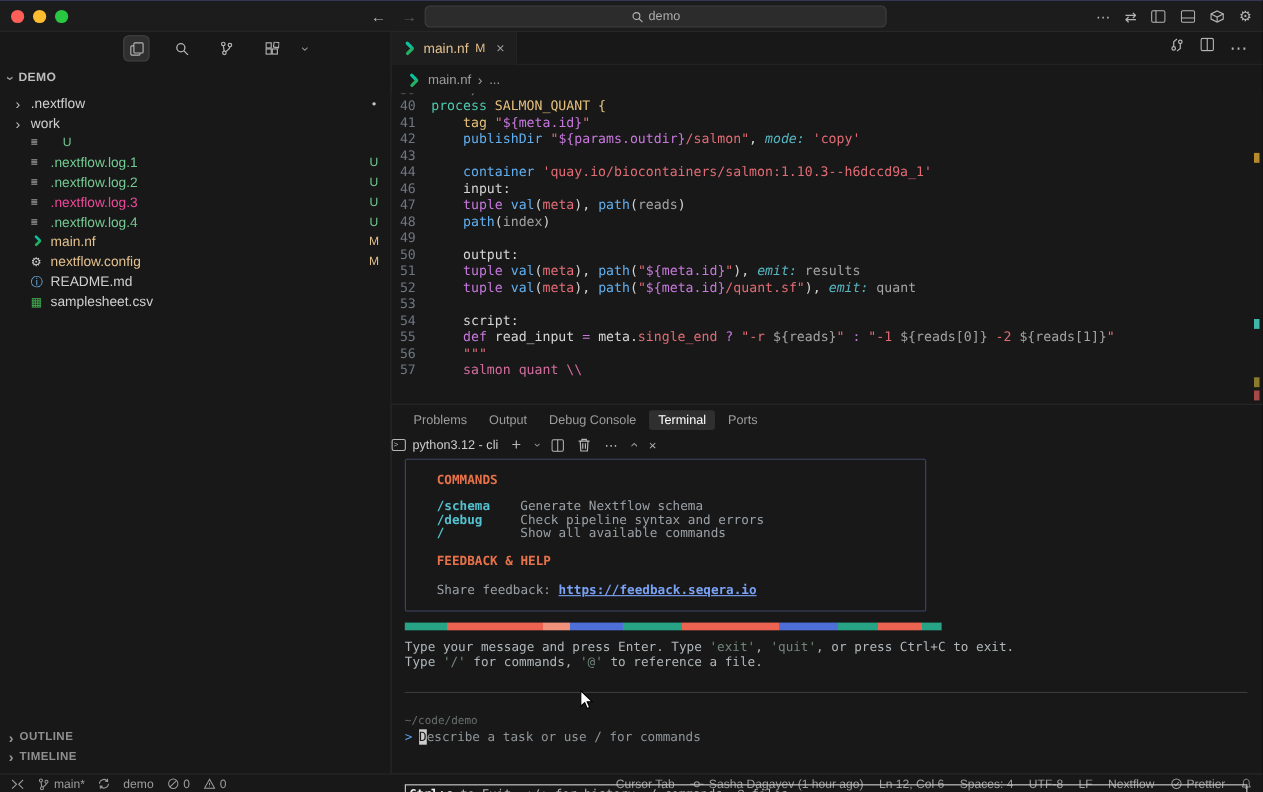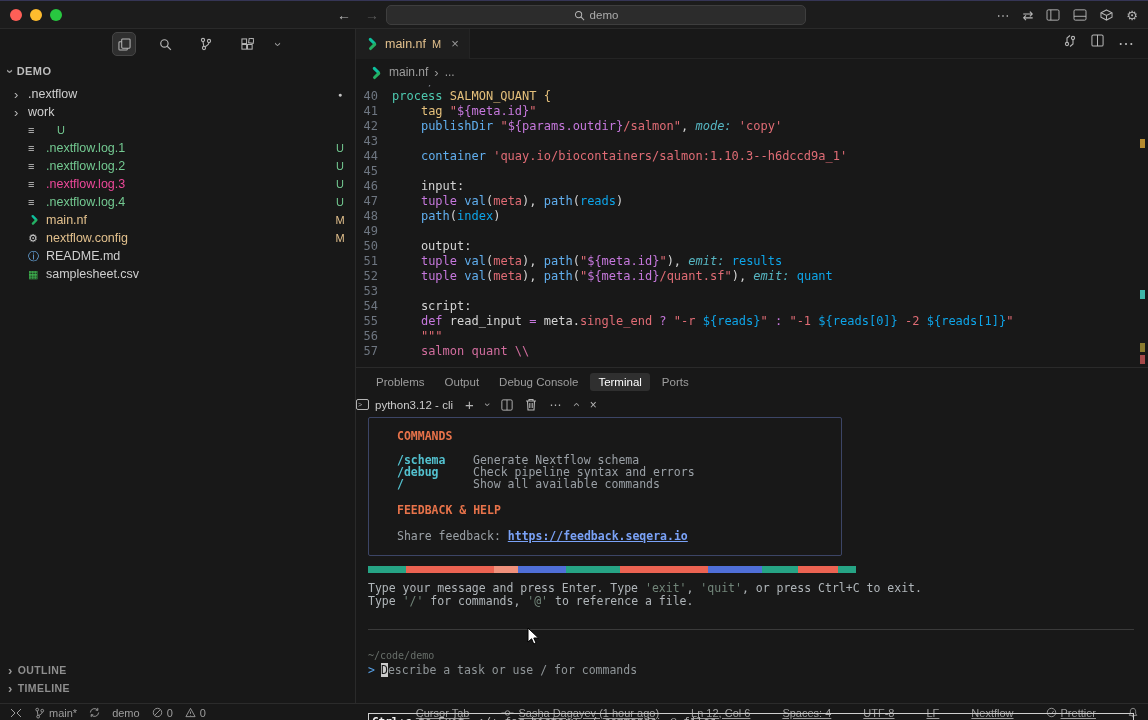--- a/index.html
+++ b/index.html
@@ -58,21 +58,21 @@
   .tab-actions{ margin-left:auto; display:flex; gap:14px; padding-right:14px; color:#b5b5b5;}
   .breadcrumb{ height:26px; display:flex; align-items:center; gap:6px;
     padding-left:14px; font-size:12px; color:#9d9d9d;}
   .code{ height:282px; overflow:hidden; font-family:"DejaVu Sans Mono", monospace;
     font-size:12px; line-height:15px; position:relative; background:#181818;}
   .code-inner{ margin-top:-11px;}
   .cl{ display:flex; white-space:pre;}
   .cl-num{ width:36px; text-align:right; padding-right:14px; color:#6e7681; flex:none;}
   .tk-kw{color:#c678dd;} .tk-proc{color:#4ec9b0;} .tk-yellow{color:#e5c07b;}
   .tk-fn{color:#61afef;} .tk-str{color:#e06c75;} .tk-interp{color:#c678dd;}
-  .tk-blue{color:#0ea5e9;} .tk-ital{color:#56b6c2; font-style:italic;}
+  .tk-blue{color:#a3a3a3;} .tk-ital{color:#56b6c2; font-style:italic;}
   .tk-plain{color:#d4d4d4;} .tk-cmt{color:#7f848e;} .tk-shell{color:#d16d9e;}
   .tk-red{color:#e06c75;}
   .ruler{ position:absolute; right:3px; top:56px; width:5px; height:282px;}
   .rmark{ position:absolute; width:5px; height:9px; }
   
   .panel{ height:336px; border-top:1px solid #2a2a2a; position:relative;}
   .panel-tabs{ height:28px; display:flex; align-items:center; gap:4px; padding-left:12px;}
   .ptab{ font-size:11.5px; color:#9d9d9d; padding:3px 8px; border-radius:3px; text-transform:uppercase0;}
   .ptab.active{ color:#ffffff; background:#2f2f2f;}
   .panel-actions{ margin-left:auto; display:flex; align-items:center; gap:12px;
@@ -106,21 +106,21 @@
   .p-rest{ color:#8f9598;}
   .keybox{ width:766px; height:17px; border:1px solid #d0d0d0; margin-top:36px;
     font-size:11px; line-height:15px; padding-left:3px; white-space:pre;}
   .tk-kb{ color:#f0f0f0; font-weight:bold;} .tk-krest{ color:#b8b8b8;}
   .footerhint{ width:766px; text-align:center; color:#5c5c5c; font-size:10.5px; margin-top:3px;}
   
   .statusbar{ height:18px; background:#181818; border-top:1px solid #2b2b2b;
     display:flex; align-items:center; font-size:11px; color:#9d9d9d;
     padding:0 10px;}
   .sb-left{ display:flex; align-items:center; gap:12px;}
-  .sb-right{ margin-left:auto; display:flex; align-items:flex-start; gap:32px;text-decoration:underline;}
+  .sb-right{ margin-left:auto; display:flex; align-items:flex-start; gap:14px;}
   .st-item{ display:flex; align-items:center; gap:4px; cursor:pointer;}
   .st-item svg{ stroke:#9d9d9d; fill:none; stroke-width:1;}
   
   .nf{ position:relative; width:13px; height:13px; display:inline-block;}
   .nf:before,.nf:after{ content:""; position:absolute; width:9px; height:2.6px; border-radius:2px;}
   .nf:before{ background:#0dc09d; transform:rotate(45deg); left:2px; top:3px;}
   .nf:after{ background:#24b064; transform:rotate(-45deg); left:2px; top:8px;}
   .cursor-svg{ position:absolute; left:525px; top:626px; z-index:50;}
 </style>
 </head>
@@ -307,21 +307,20 @@
         <span>...</span>
       </div>
       <div class="code">
         <div class="code-inner" id="code">
             <div class="cl"><span class="cl-num">39</span><span style="white-space: pre;"><span class="tk-cmt">    */</span></span></div>
             <div class="cl"><span class="cl-num">40</span><span style="white-space: pre;"><span class="tk-proc">process </span><span class="tk-yellow">SALMON_QUANT </span><span class="tk-yellow">{</span></span></div>
             <div class="cl"><span class="cl-num">41</span><span style="white-space: pre;"><span class="tk-plain">    </span><span class="tk-yellow">tag </span><span class="tk-str">"</span><span class="tk-interp">${meta.id}</span><span class="tk-str">"</span></span></div>
             <div class="cl"><span class="cl-num">42</span><span style="white-space: pre;"><span class="tk-plain">    </span><span class="tk-fn">publishDir </span><span class="tk-str">"</span><span class="tk-interp">${params.outdir}</span><span class="tk-str">/salmon"</span><span class="tk-plain">, </span><span class="tk-ital">mode:</span><span class="tk-plain"> </span><span class="tk-str">'copy'</span></span></div>
             <div class="cl"><span class="cl-num">43</span><span style="white-space: pre;"></span></div>
             <div class="cl"><span class="cl-num">44</span><span style="white-space: pre;"><span class="tk-plain">    </span><span class="tk-fn">container </span><span class="tk-str">'quay.io/biocontainers/salmon:1.10.3--h6dccd9a_1'</span></span></div>
-            <div class="cl"><span class="cl-num">45</span><span style="white-space: pre;"></span></div>
             <div class="cl"><span class="cl-num">46</span><span style="white-space: pre;"><span class="tk-plain">    input:</span></span></div>
             <div class="cl"><span class="cl-num">47</span><span style="white-space: pre;"><span class="tk-plain">    </span><span class="tk-kw">tuple </span><span class="tk-fn">val</span><span class="tk-plain">(</span><span class="tk-red">meta</span><span class="tk-plain">), </span><span class="tk-fn">path</span><span class="tk-plain">(</span><span class="tk-blue">reads</span><span class="tk-plain">)</span></span></div>
             <div class="cl"><span class="cl-num">48</span><span style="white-space: pre;"><span class="tk-plain">    </span><span class="tk-fn">path</span><span class="tk-plain">(</span><span class="tk-blue">index</span><span class="tk-plain">)</span></span></div>
             <div class="cl"><span class="cl-num">49</span><span style="white-space: pre;"></span></div>
             <div class="cl"><span class="cl-num">50</span><span style="white-space: pre;"><span class="tk-plain">    output:</span></span></div>
             <div class="cl"><span class="cl-num">51</span><span style="white-space: pre;"><span class="tk-plain">    </span><span class="tk-kw">tuple </span><span class="tk-fn">val</span><span class="tk-plain">(</span><span class="tk-red">meta</span><span class="tk-plain">), </span><span class="tk-fn">path</span><span class="tk-plain">(</span><span class="tk-str">"</span><span class="tk-interp">${meta.id}</span><span class="tk-str">"</span><span class="tk-plain">), </span><span class="tk-ital">emit:</span><span class="tk-blue"> results</span></span></div>
             <div class="cl"><span class="cl-num">52</span><span style="white-space: pre;"><span class="tk-plain">    </span><span class="tk-kw">tuple </span><span class="tk-fn">val</span><span class="tk-plain">(</span><span class="tk-red">meta</span><span class="tk-plain">), </span><span class="tk-fn">path</span><span class="tk-plain">(</span><span class="tk-str">"</span><span class="tk-interp">${meta.id}</span><span class="tk-str">/quant.sf"</span><span class="tk-plain">), </span><span class="tk-ital">emit:</span><span class="tk-blue"> quant</span></span></div>
             <div class="cl"><span class="cl-num">53</span><span style="white-space: pre;"></span></div>
             <div class="cl"><span class="cl-num">54</span><span style="white-space: pre;"><span class="tk-plain">    script:</span></span></div>
             <div class="cl"><span class="cl-num">55</span><span style="white-space: pre;"><span class="tk-plain">    </span><span class="tk-kw">def </span><span class="tk-plain">read_input </span><span class="tk-kw">= </span><span class="tk-plain">meta.</span><span class="tk-red">single_end </span><span class="tk-kw">? </span><span class="tk-str">"-r </span><span class="tk-blue">${reads}</span><span class="tk-str">" </span><span class="tk-kw">: </span><span class="tk-str">"-1 </span><span class="tk-blue">${reads[0]}</span><span class="tk-str"> -2 </span><span class="tk-blue">${reads[1]}</span><span class="tk-str">"</span></span></div>

